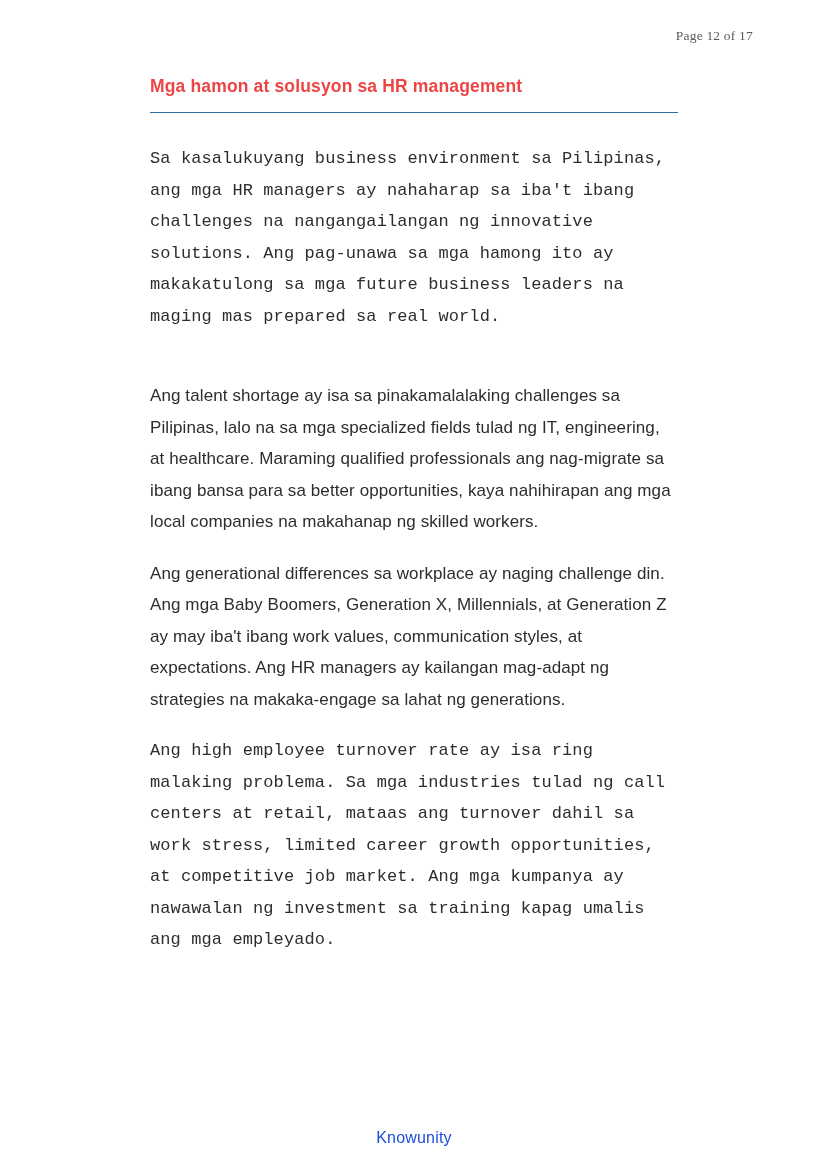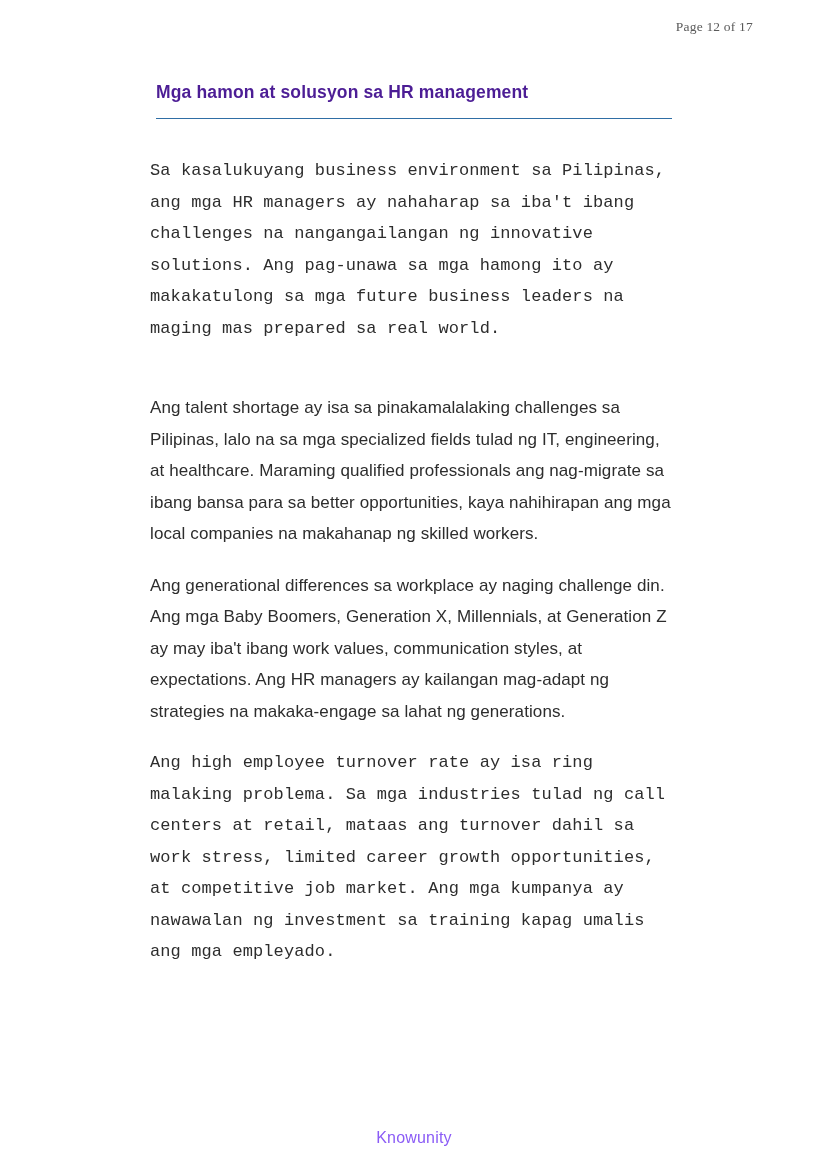--- a/index.html
+++ b/index.html
@@ -9,45 +9,45 @@
   body {
     width: 828px;
     height: 1171px;
     background: #ffffff;
     font-family: "Liberation Sans", sans-serif;
     position: relative;
     overflow: hidden;
   }
   .page-indicator {
     position: absolute;
-    top: 19px;
+    top: 28px;
     right: 75px;
     font-family: "Liberation Serif", serif;
     font-size: 13.5px;
     color: #5a5a5a;
     letter-spacing: 0.2px;
   }
   .content {
     position: absolute;
     left: 150px;
     top: 76px;
     width: 528px;
   }
   .section {
     margin: 0;
   }
   .section + .section {
     margin-top: 18px;
   }
   .section-heading {
-    color: #4c1d95;
+    color: #ef4444;
     font-size: 17.5px;
     font-weight: 700;
     letter-spacing: 0.15px;
-    margin: 6px;
+    margin: 0;
     padding-bottom: 15px;
     border-bottom: 1.5px solid #2f6ea5;
   }
   .section-body {
     padding-top: 30px;
   }
   .body-par {
     color: #2d2d2d;
     font-size: 17px;
     line-height: 31.5px;
@@ -57,21 +57,21 @@
   .body-par:last-child {
     margin-bottom: 0;
     font-family: Liberation Mono, monospace;
   }
   .footer {
     position: absolute;
     left: 0;
     bottom: 24px;
     width: 100%;
     text-align: center;
-    color: #8b5cf6;
+    color: #1d4ed8;
     font-size: 16px;
     letter-spacing: 0.2px;
   }
 </style>
 </head>
 <body>
 
 <div class="page-indicator">Page 12 of 17</div>
 
 <div class="content">

